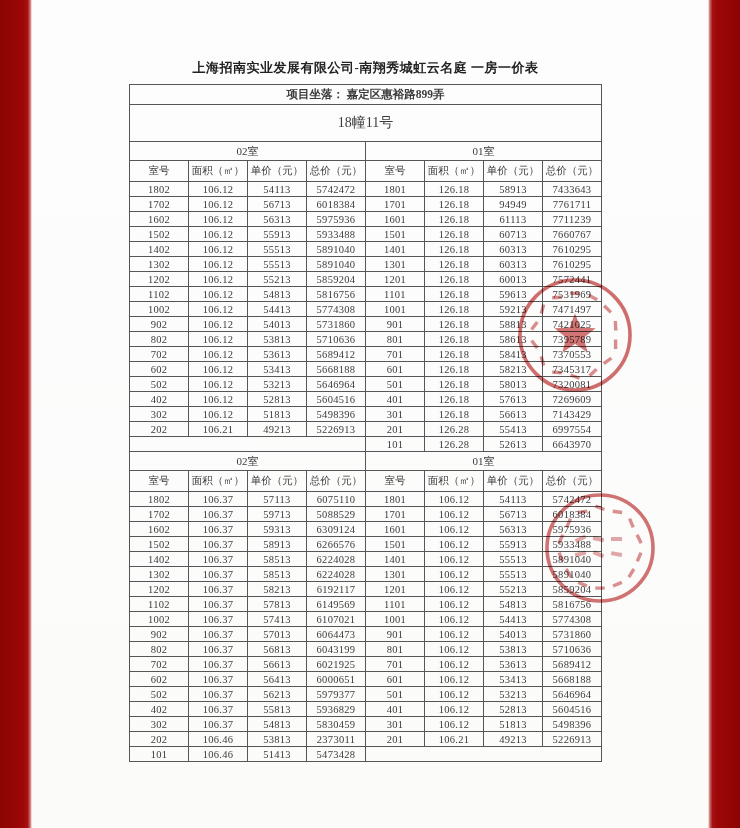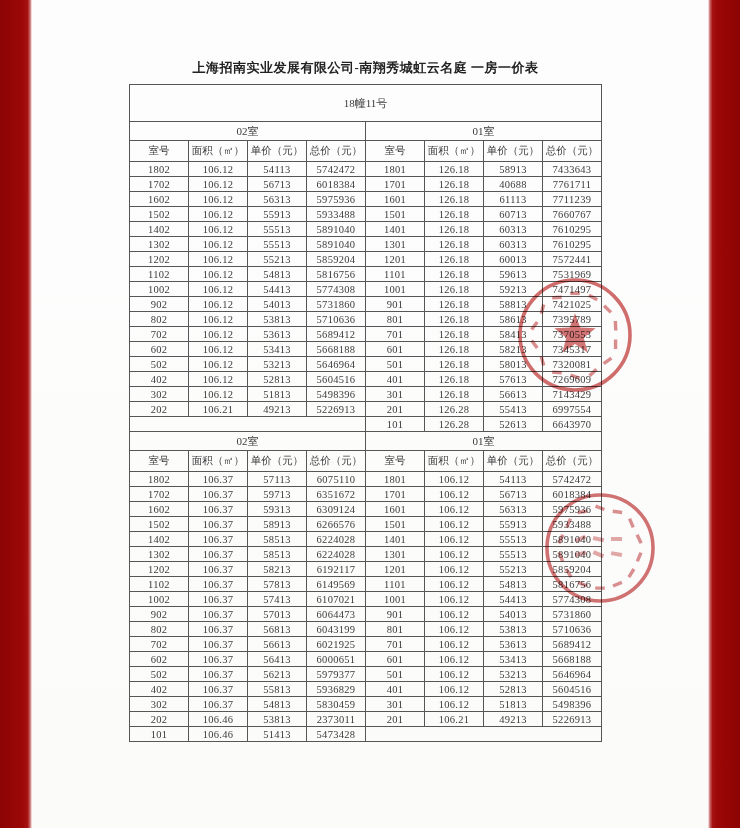--- a/index.html
+++ b/index.html
@@ -25,21 +25,21 @@
 
   table.price {
     position:absolute; top:84px; left:129px; width:473px; z-index:1;
     border-collapse:collapse; table-layout:fixed;
   }
   table.price td {
     border:1px solid #565656; text-align:center; vertical-align:middle;
     color:#3b3b3b; overflow:hidden; white-space:nowrap;
   }
   td.loc   { height:20px; font-size:11.5px; font-weight:bold; color:#2c2c2c; }
-  td.bname { height:37px; font-size:11px; color:#333; }
+  td.bname { height:37px; font-size:14px; color:#333; }
   td.unit  { height:19px; font-size:11px; color:#333;margin-top:48px; }
   td.colh  { height:21px; font-size:10.5px; color:#333; }
   td.d     { height:15px; font-size:10.5px; letter-spacing:0.3px; }
 
   .watermark {
     position:absolute; top:788px; right:1px; z-index:6;
     font-family:"Liberation Sans","DejaVu Sans",sans-serif;
     font-weight:bold; font-size:21px; letter-spacing:1px;
     color:#ffffff;
     text-shadow:
@@ -54,20 +54,23 @@
 
 <div class="page">
   <div class="side-bar left"></div>
   <div class="side-bar right"></div>
 
   <div class="doc-title">上海招南实业发展有限公司-南翔秀城虹云名庭  一房一价表</div>
 
   <table class="price">
       <tbody>
         <tr>
+          <td class="loc" colspan="8">项目坐落： 嘉定区惠裕路899弄</td>
+        </tr>
+        <tr>
           <td class="bname" colspan="8">18幢11号</td>
         </tr>
         <tr>
           <td class="unit" colspan="4">02室</td>
           <td class="unit" colspan="4">01室</td>
         </tr>
         <tr>
           <td class="colh">室号</td>
           <td class="colh">面积（㎡）</td>
           <td class="colh">单价（元）</td>
@@ -87,21 +90,21 @@
           <td class="d">58913</td>
           <td class="d">7433643</td>
         </tr>
         <tr>
           <td class="d">1702</td>
           <td class="d">106.12</td>
           <td class="d">56713</td>
           <td class="d">6018384</td>
           <td class="d">1701</td>
           <td class="d">126.18</td>
-          <td class="d">40688</td>
+          <td class="d">94949</td>
           <td class="d">7761711</td>
         </tr>
         <tr>
           <td class="d">1602</td>
           <td class="d">106.12</td>
           <td class="d">56313</td>
           <td class="d">5975936</td>
           <td class="d">1601</td>
           <td class="d">126.18</td>
           <td class="d">61113</td>
@@ -275,21 +278,21 @@
           <td class="d">6075110</td>
           <td class="d">1801</td>
           <td class="d">106.12</td>
           <td class="d">54113</td>
           <td class="d">5742472</td>
         </tr>
         <tr>
           <td class="d">1702</td>
           <td class="d">106.37</td>
           <td class="d">59713</td>
-          <td class="d">6351672</td>
+          <td class="d">5088529</td>
           <td class="d">1701</td>
           <td class="d">106.12</td>
           <td class="d">56713</td>
           <td class="d">6018384</td>
         </tr>
         <tr>
           <td class="d">1602</td>
           <td class="d">106.37</td>
           <td class="d">59313</td>
           <td class="d">6309124</td>

